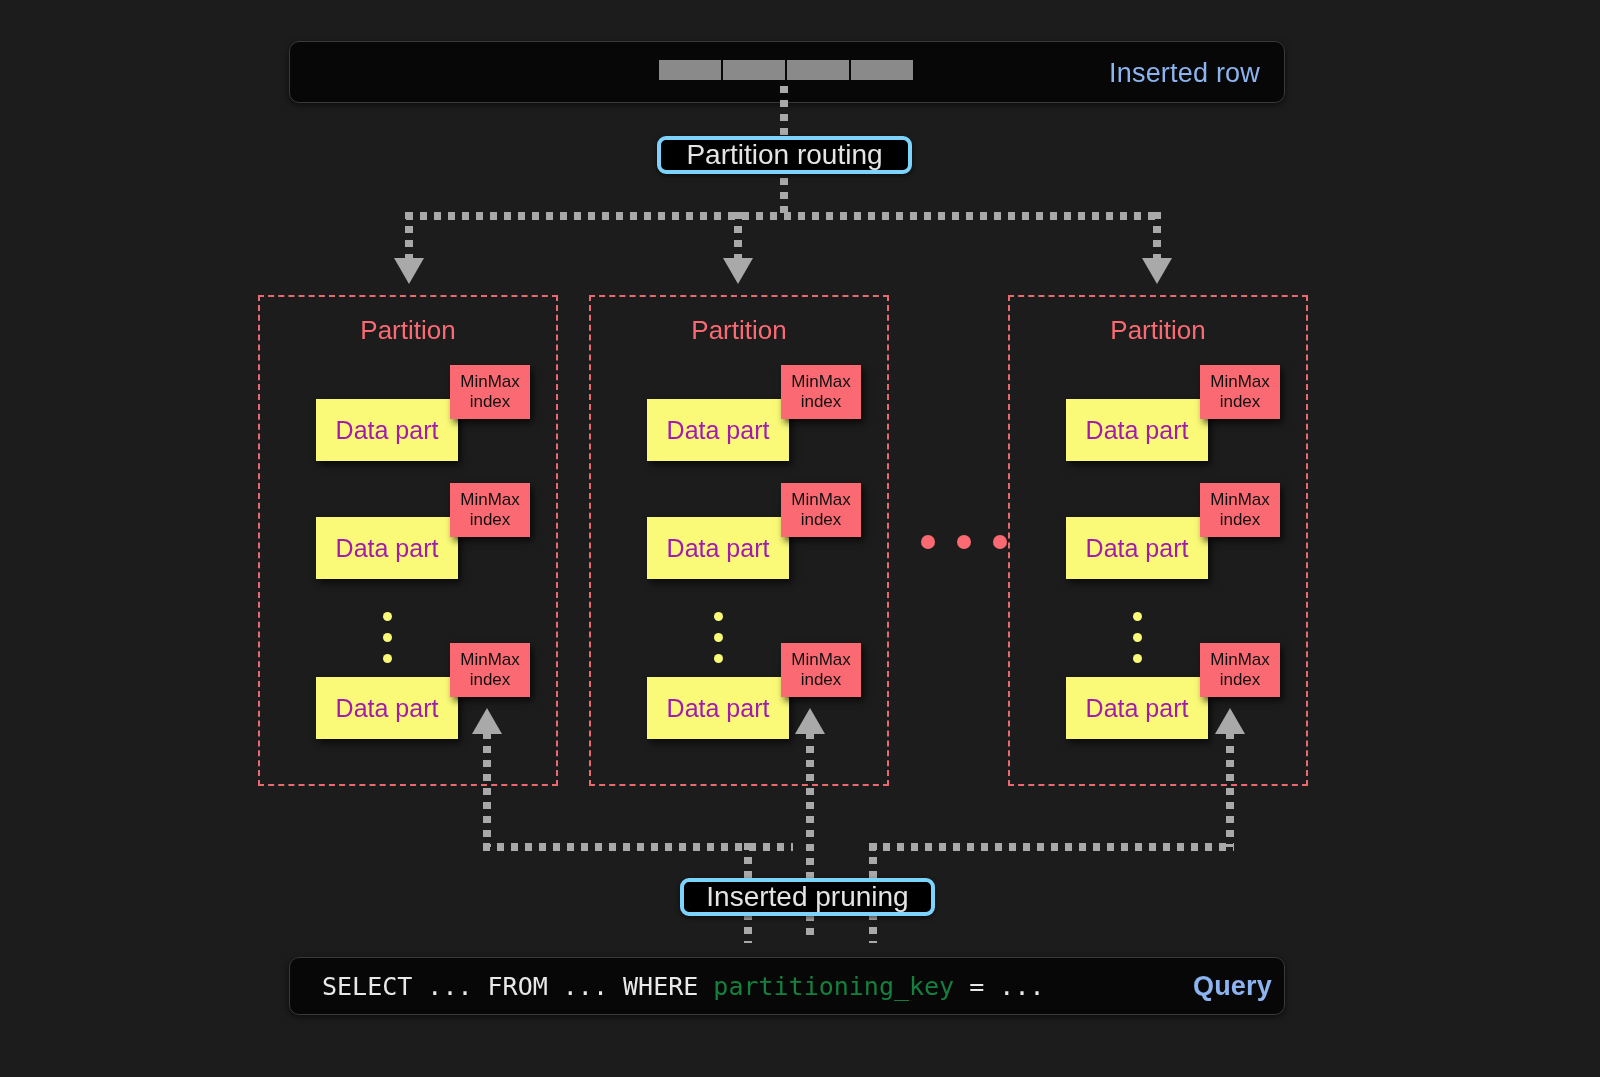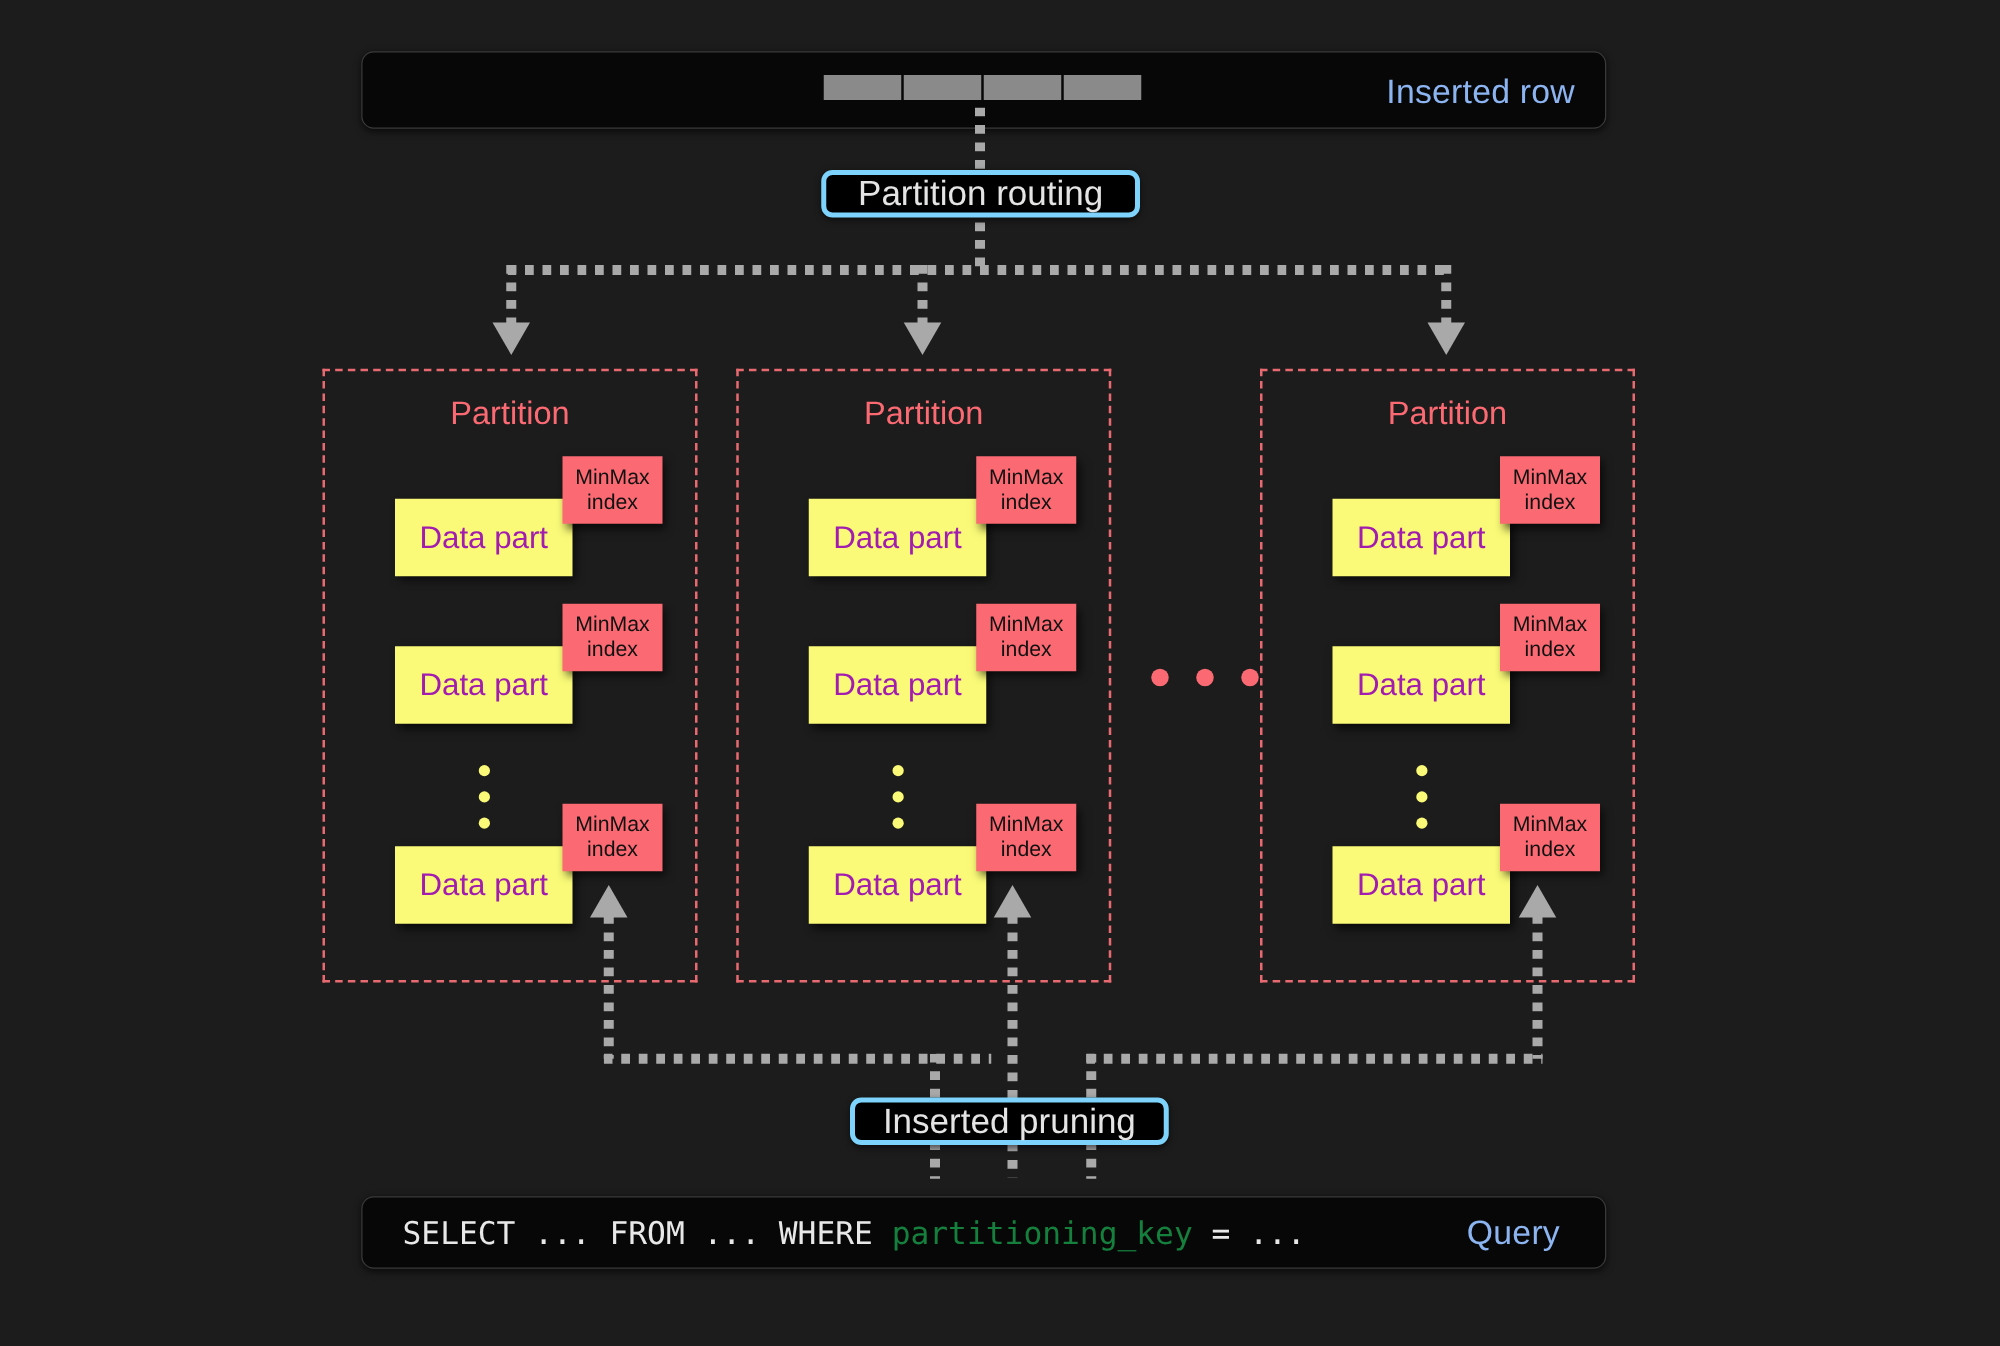--- a/index.html
+++ b/index.html
@@ -23,21 +23,21 @@
   #query-bar        { left: 289px; top: 957px; width: 996px; height: 58px; }
 
   .bar-label {
     position: absolute;
     color: #8cb4f0;
     font-size: 27px;
     letter-spacing: .2px;
     white-space: nowrap;
   }
   #inserted-row-label { right: 24px; top: 16px; }
-  #query-label        { right: 36px; top: 13px; }
+  #query-label        { right: 12px; top: 13px; font-weight: bold; }
 
   
   #row-cells { position: absolute; left: 369px; top: 18px; display: flex; gap: 2px; }
   .row-cell { width: 62px; height: 20px; background: #8a8a8a; }
 
   
   #query-sql {
     position: absolute; left: 32px; top: 14px;
     font-family: "DejaVu Sans Mono", "Liberation Mono", monospace;
     font-size: 25px; color: #e8e8e8; white-space: pre;

